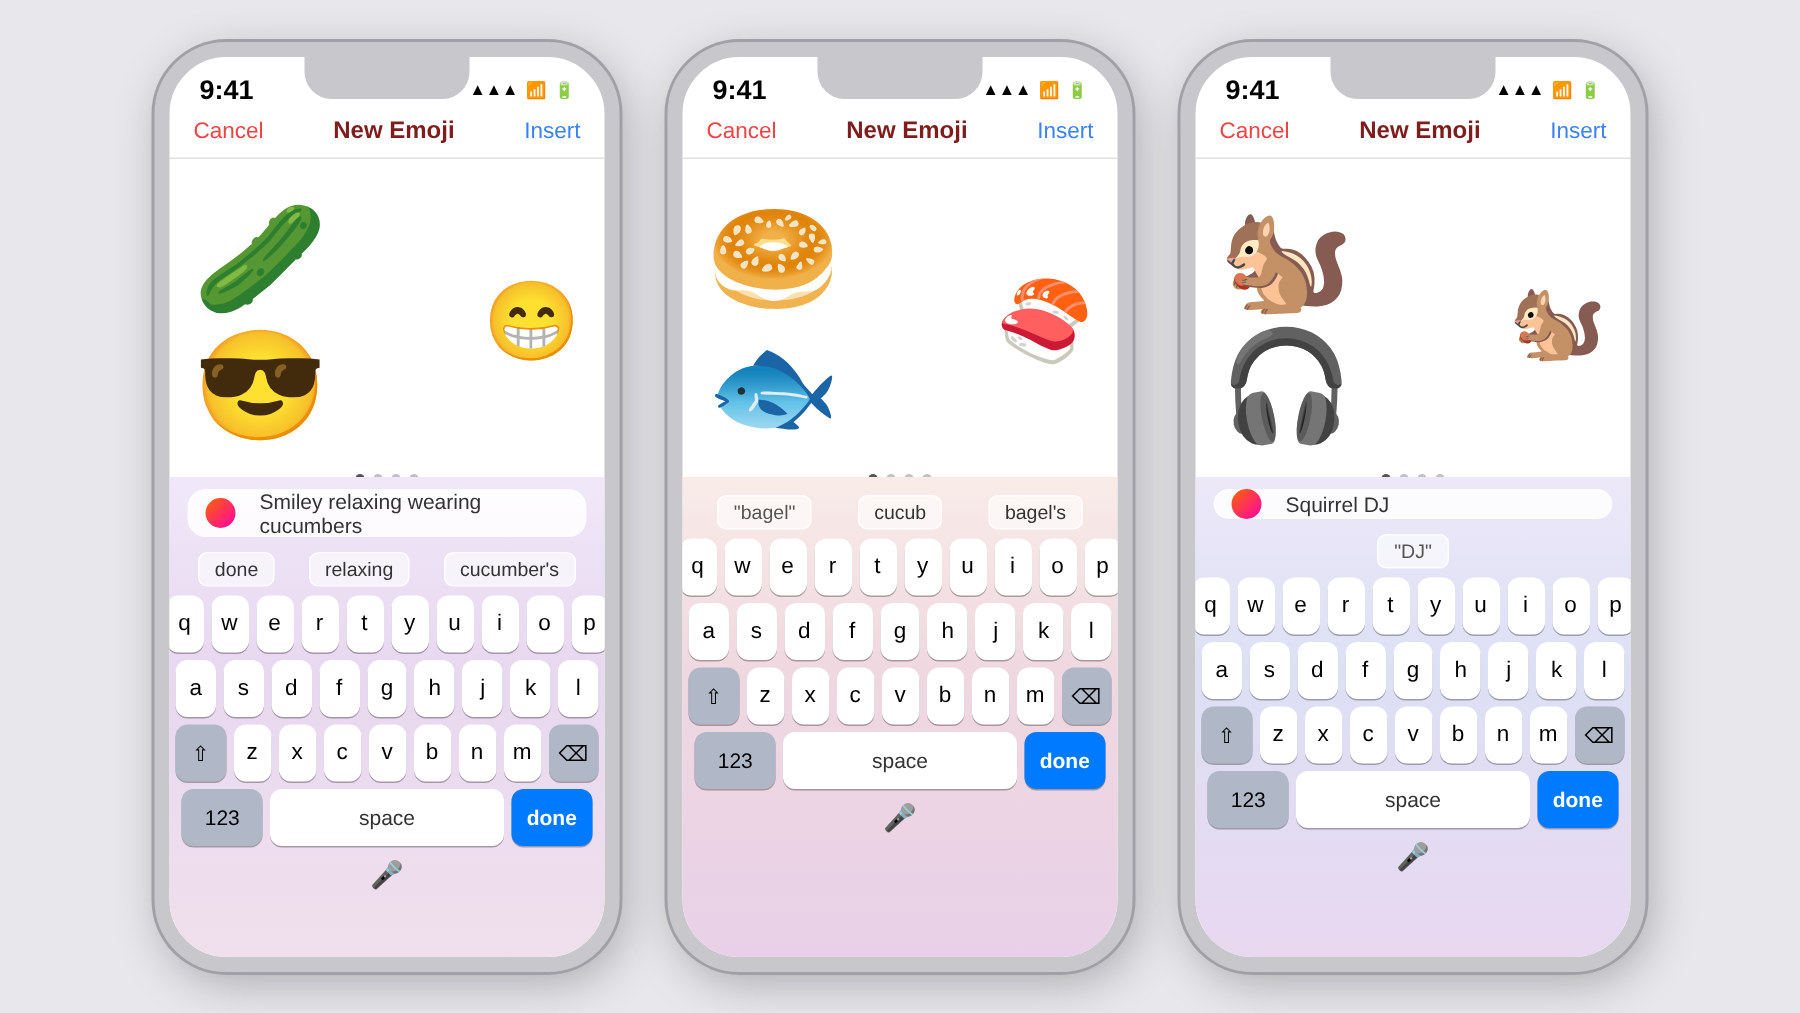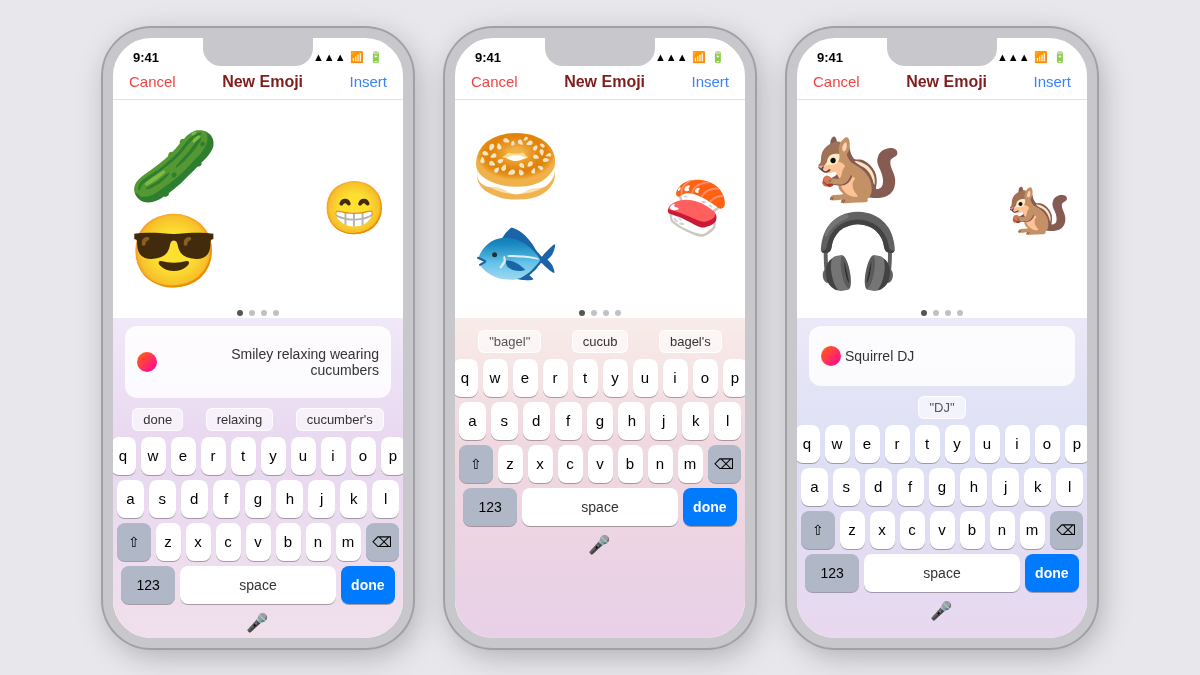--- a/index.html
+++ b/index.html
@@ -42,21 +42,21 @@
       display: flex;
       justify-content: space-between;
       align-items: center;
       padding: 12px 20px 4px;
       font-size: 13px;
       font-weight: 600;
       position: relative;
       z-index: 5;
     }
 
-    .status-time { font-weight: 700; font-size: 13px; }
+    .status-time { font-weight: 700; font-size: 18px; }
 
     .status-icons {
       display: flex;
       align-items: center;
       gap: 5px;
       font-size: 11px;
     }
 
     .nav-bar {
       display: flex;
@@ -127,27 +127,26 @@
       left: 0;
       right: 0;
       height: 320px;
       padding: 8px 0 0;
     }
 
     .search-bar {
       margin: 0 12px 6px;
       background: rgba(255,255,255,0.85);
       border-radius: 12px;
-      padding: 20px 12px;
-      display: flex;
-      align-items: center;
-      gap: 4px;
+      padding: 0 12px;
+      display: flex;
+      align-items: center;
+      gap: 16px;
       font-size: 14px;
       color: #333;
-      text-align: right;
     }
 
     .search-icon-circle {
       width: 20px;
       height: 20px;
       border-radius: 50%;
       background: linear-gradient(135deg, #f60, #f0a);
       flex-shrink: 0;
     }
 

